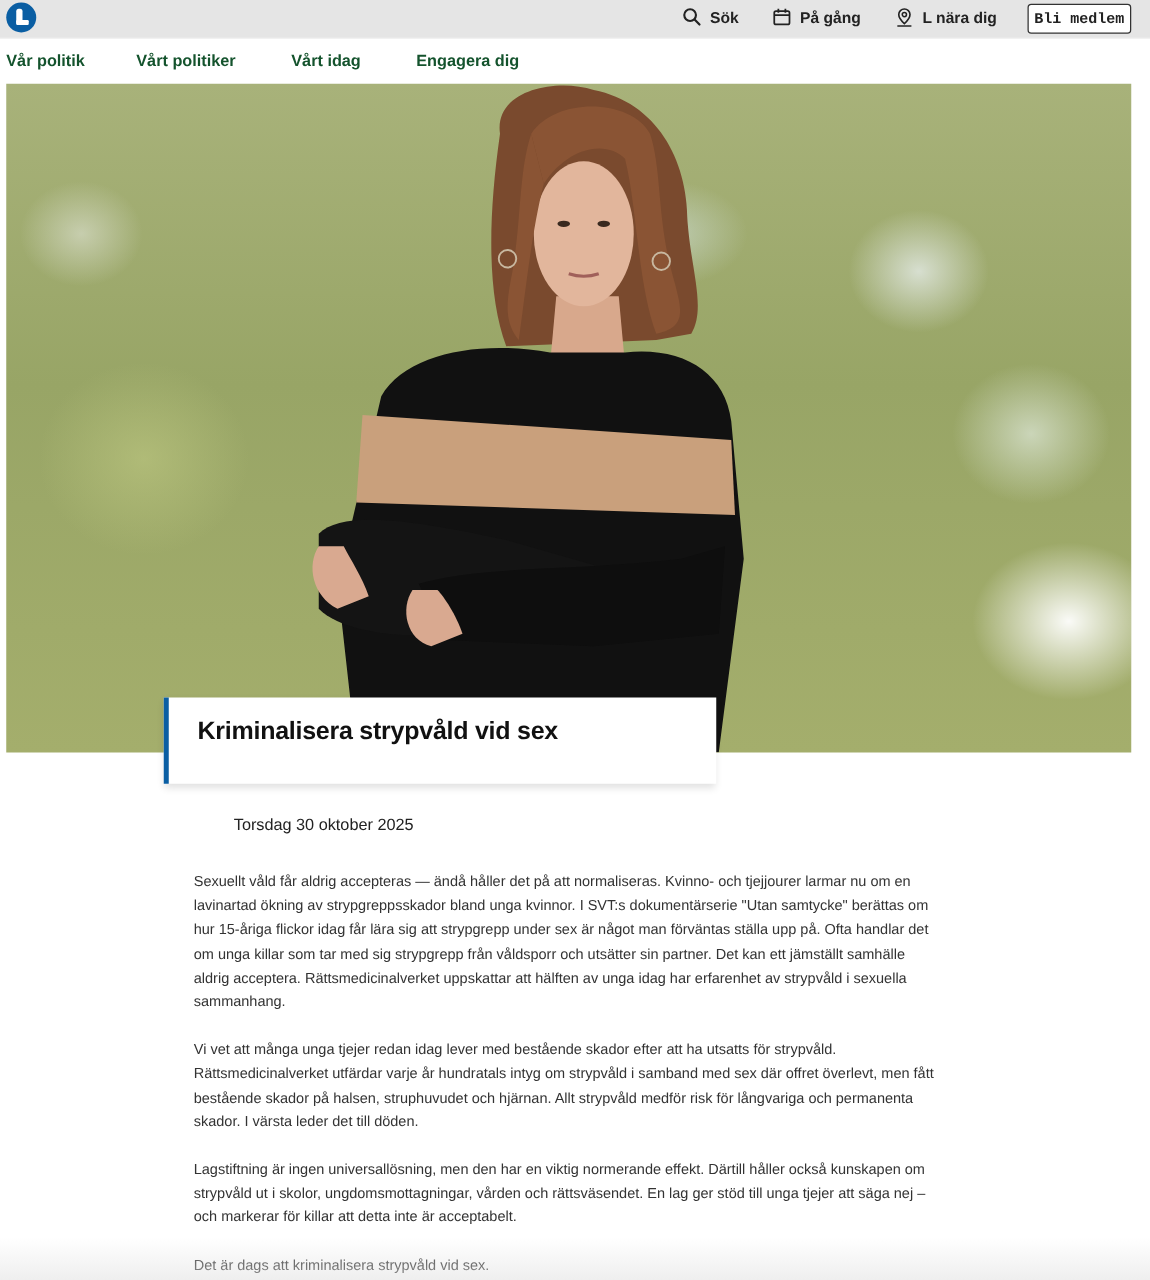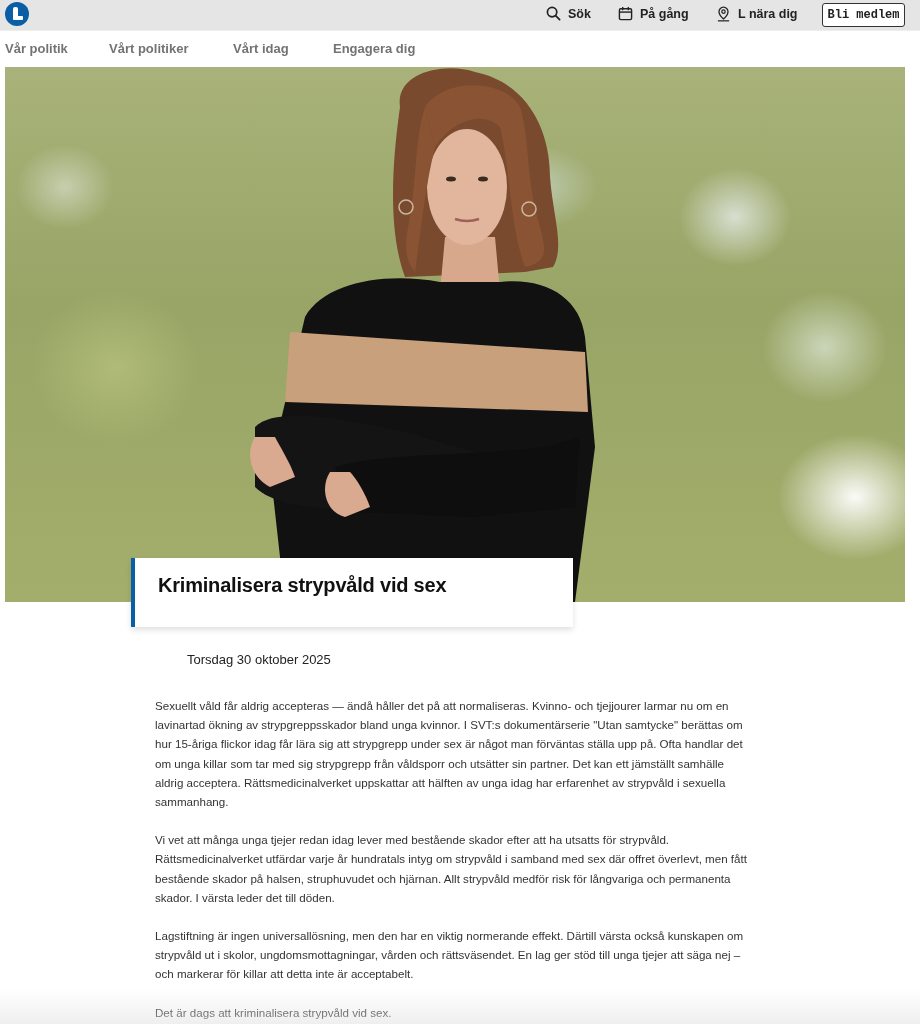--- a/index.html
+++ b/index.html
@@ -14,21 +14,21 @@
 
   .util { position: absolute; top: 6px; display: flex; align-items: center; font-size: 12.5px; font-weight: bold; color: #222; }
   .util svg { margin-right: 7px; }
   .util-search { left: 546px; }
   .util-events { left: 618px; }
   .util-local { left: 716px; justify-content: flex-end; }
   .join-btn { position: absolute; left: 822px; top: 3px; width: 83px; height: 24px; border: 1px solid #333; border-radius: 3px; background: #fff; font-size: 12px; font-weight: bold; color: #222; display: flex; align-items: center; justify-content: center; font-family: Liberation Mono, monospace; }
 
   
   .nav { position: absolute; left: 0; top: 31px; width: 920px; height: 36px; background: #fff; }
-  .nav-item { position: absolute; top: 10px; font-size: 13px; font-weight: bold; color: #737373; }
+  .nav-item { position: absolute; top: 10px; font-size: 13px; font-weight: bold; color: #14532d; }
   .nav-1 { left: 5px; } .nav-2 { left: 109px; } .nav-3 { left: 233px; } .nav-4 { left: 333px; }
   .nav-more { position: absolute; right: 16px; top: 9px; display: flex; align-items: center; font-size: 13px; font-weight: bold; color: #0a5ea3; margin-top: 42px; }
   .nav-more .burger { width: 15px; height: 12px; margin-right: 8px; display: flex; flex-direction: column; justify-content: space-between; }
   .nav-more .burger span { display: block; height: 2px; background: #0a5ea3; border-radius: 1px; }
 
   
   .hero { position: absolute; left: 5px; top: 67px; width: 900px; height: 535px; overflow: hidden;
     background:
       radial-gradient(ellipse 110px 90px at 850px 430px, rgba(255,255,255,0.95), rgba(255,255,255,0) 70%),
       radial-gradient(ellipse 80px 70px at 730px 150px, rgba(225,232,225,0.85), rgba(225,232,225,0) 70%),
@@ -140,17 +140,17 @@
 
 <div class="title-card">
   <h1>Kriminalisera strypvåld vid sex</h1>
 </div>
 
 <div class="date">Torsdag 30 oktober 2025</div>
 
 <div class="body-text">
   <p>Sexuellt våld får aldrig accepteras — ändå håller det på att normaliseras. Kvinno- och tjejjourer larmar nu om en lavinartad ökning av strypgreppsskador bland unga kvinnor. I SVT:s dokumentärserie "Utan samtycke" berättas om hur 15-åriga flickor idag får lära sig att strypgrepp under sex är något man förväntas ställa upp på. Ofta handlar det om unga killar som tar med sig strypgrepp från våldsporr och utsätter sin partner. Det kan ett jämställt samhälle aldrig acceptera. Rättsmedicinalverket uppskattar att hälften av unga idag har erfarenhet av strypvåld i sexuella sammanhang.</p>
   <p>Vi vet att många unga tjejer redan idag lever med bestående skador efter att ha utsatts för strypvåld. Rättsmedicinalverket utfärdar varje år hundratals intyg om strypvåld i samband med sex där offret överlevt, men fått bestående skador på halsen, struphuvudet och hjärnan. Allt strypvåld medför risk för långvariga och permanenta skador. I värsta leder det till döden.</p>
-  <p>Lagstiftning är ingen universallösning, men den har en viktig normerande effekt. Därtill värsta också kunskapen om strypvåld ut i skolor, ungdomsmottagningar, vården och rättsväsendet. En lag ger stöd till unga tjejer att säga nej – och markerar för killar att detta inte är acceptabelt.</p>
+  <p>Lagstiftning är ingen universallösning, men den har en viktig normerande effekt. Därtill håller också kunskapen om strypvåld ut i skolor, ungdomsmottagningar, vården och rättsväsendet. En lag ger stöd till unga tjejer att säga nej – och markerar för killar att detta inte är acceptabelt.</p>
   <p>Det är dags att kriminalisera strypvåld vid sex.</p>
 </div>
 
 <div class="bottom-fade"></div>
 
 </body></html>

